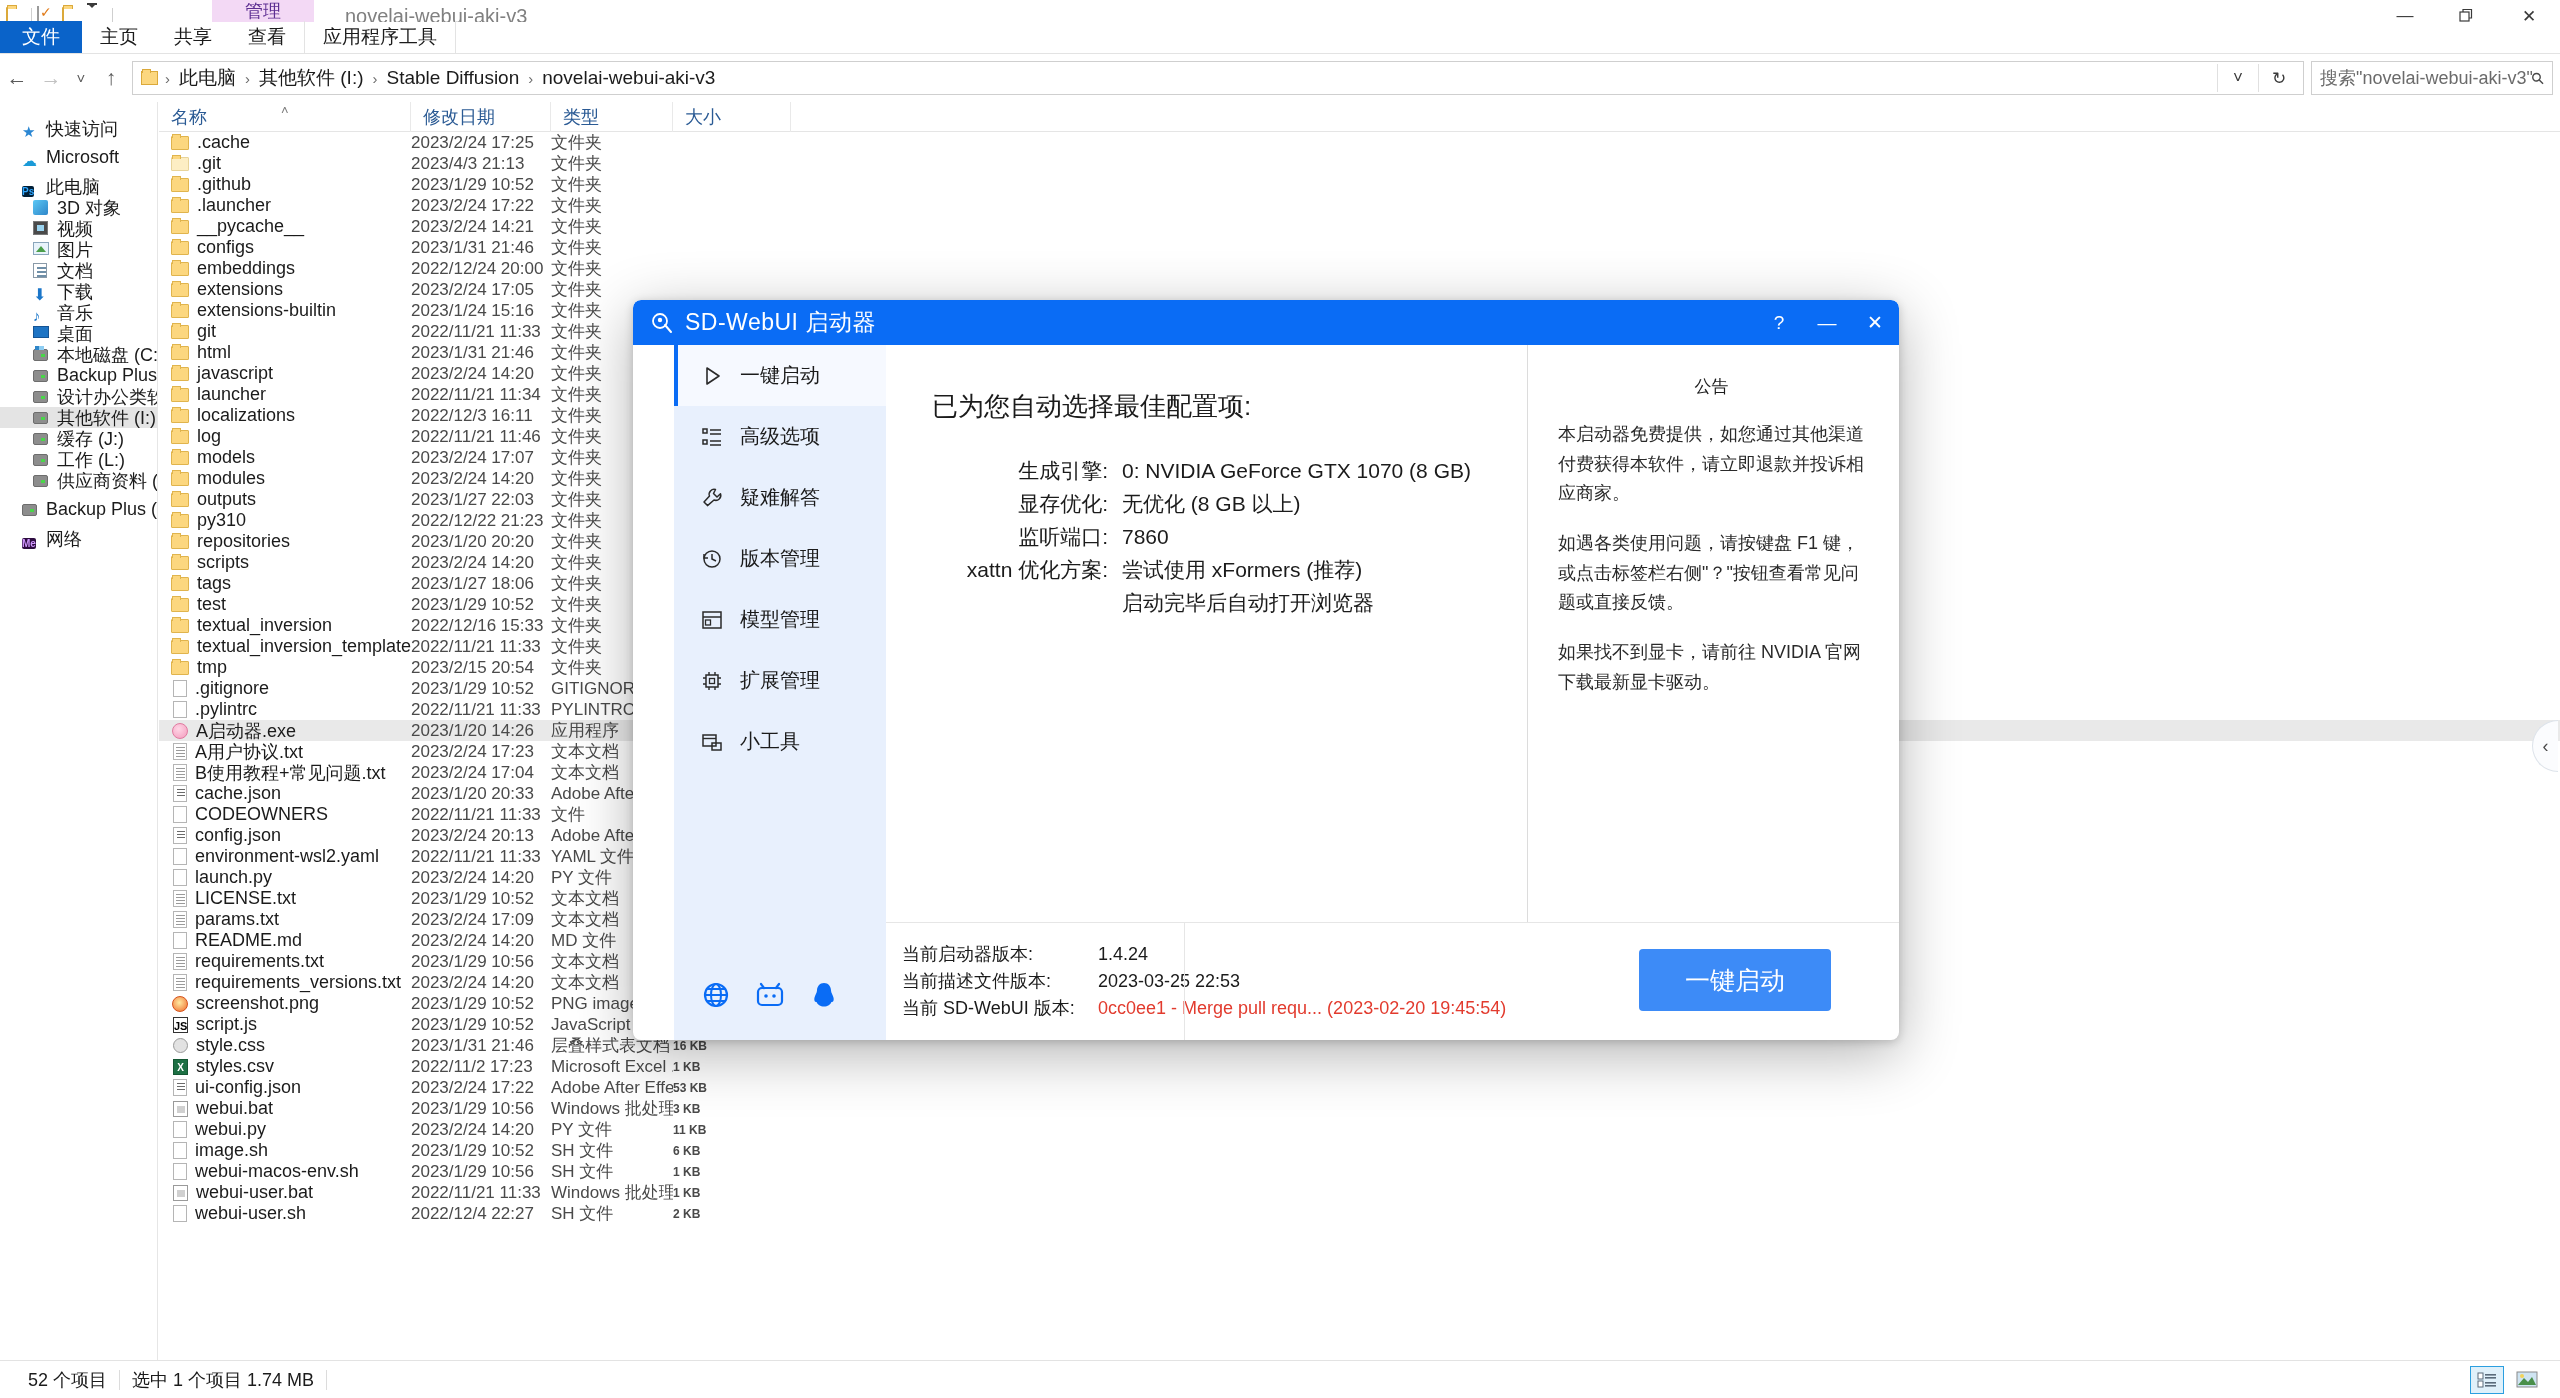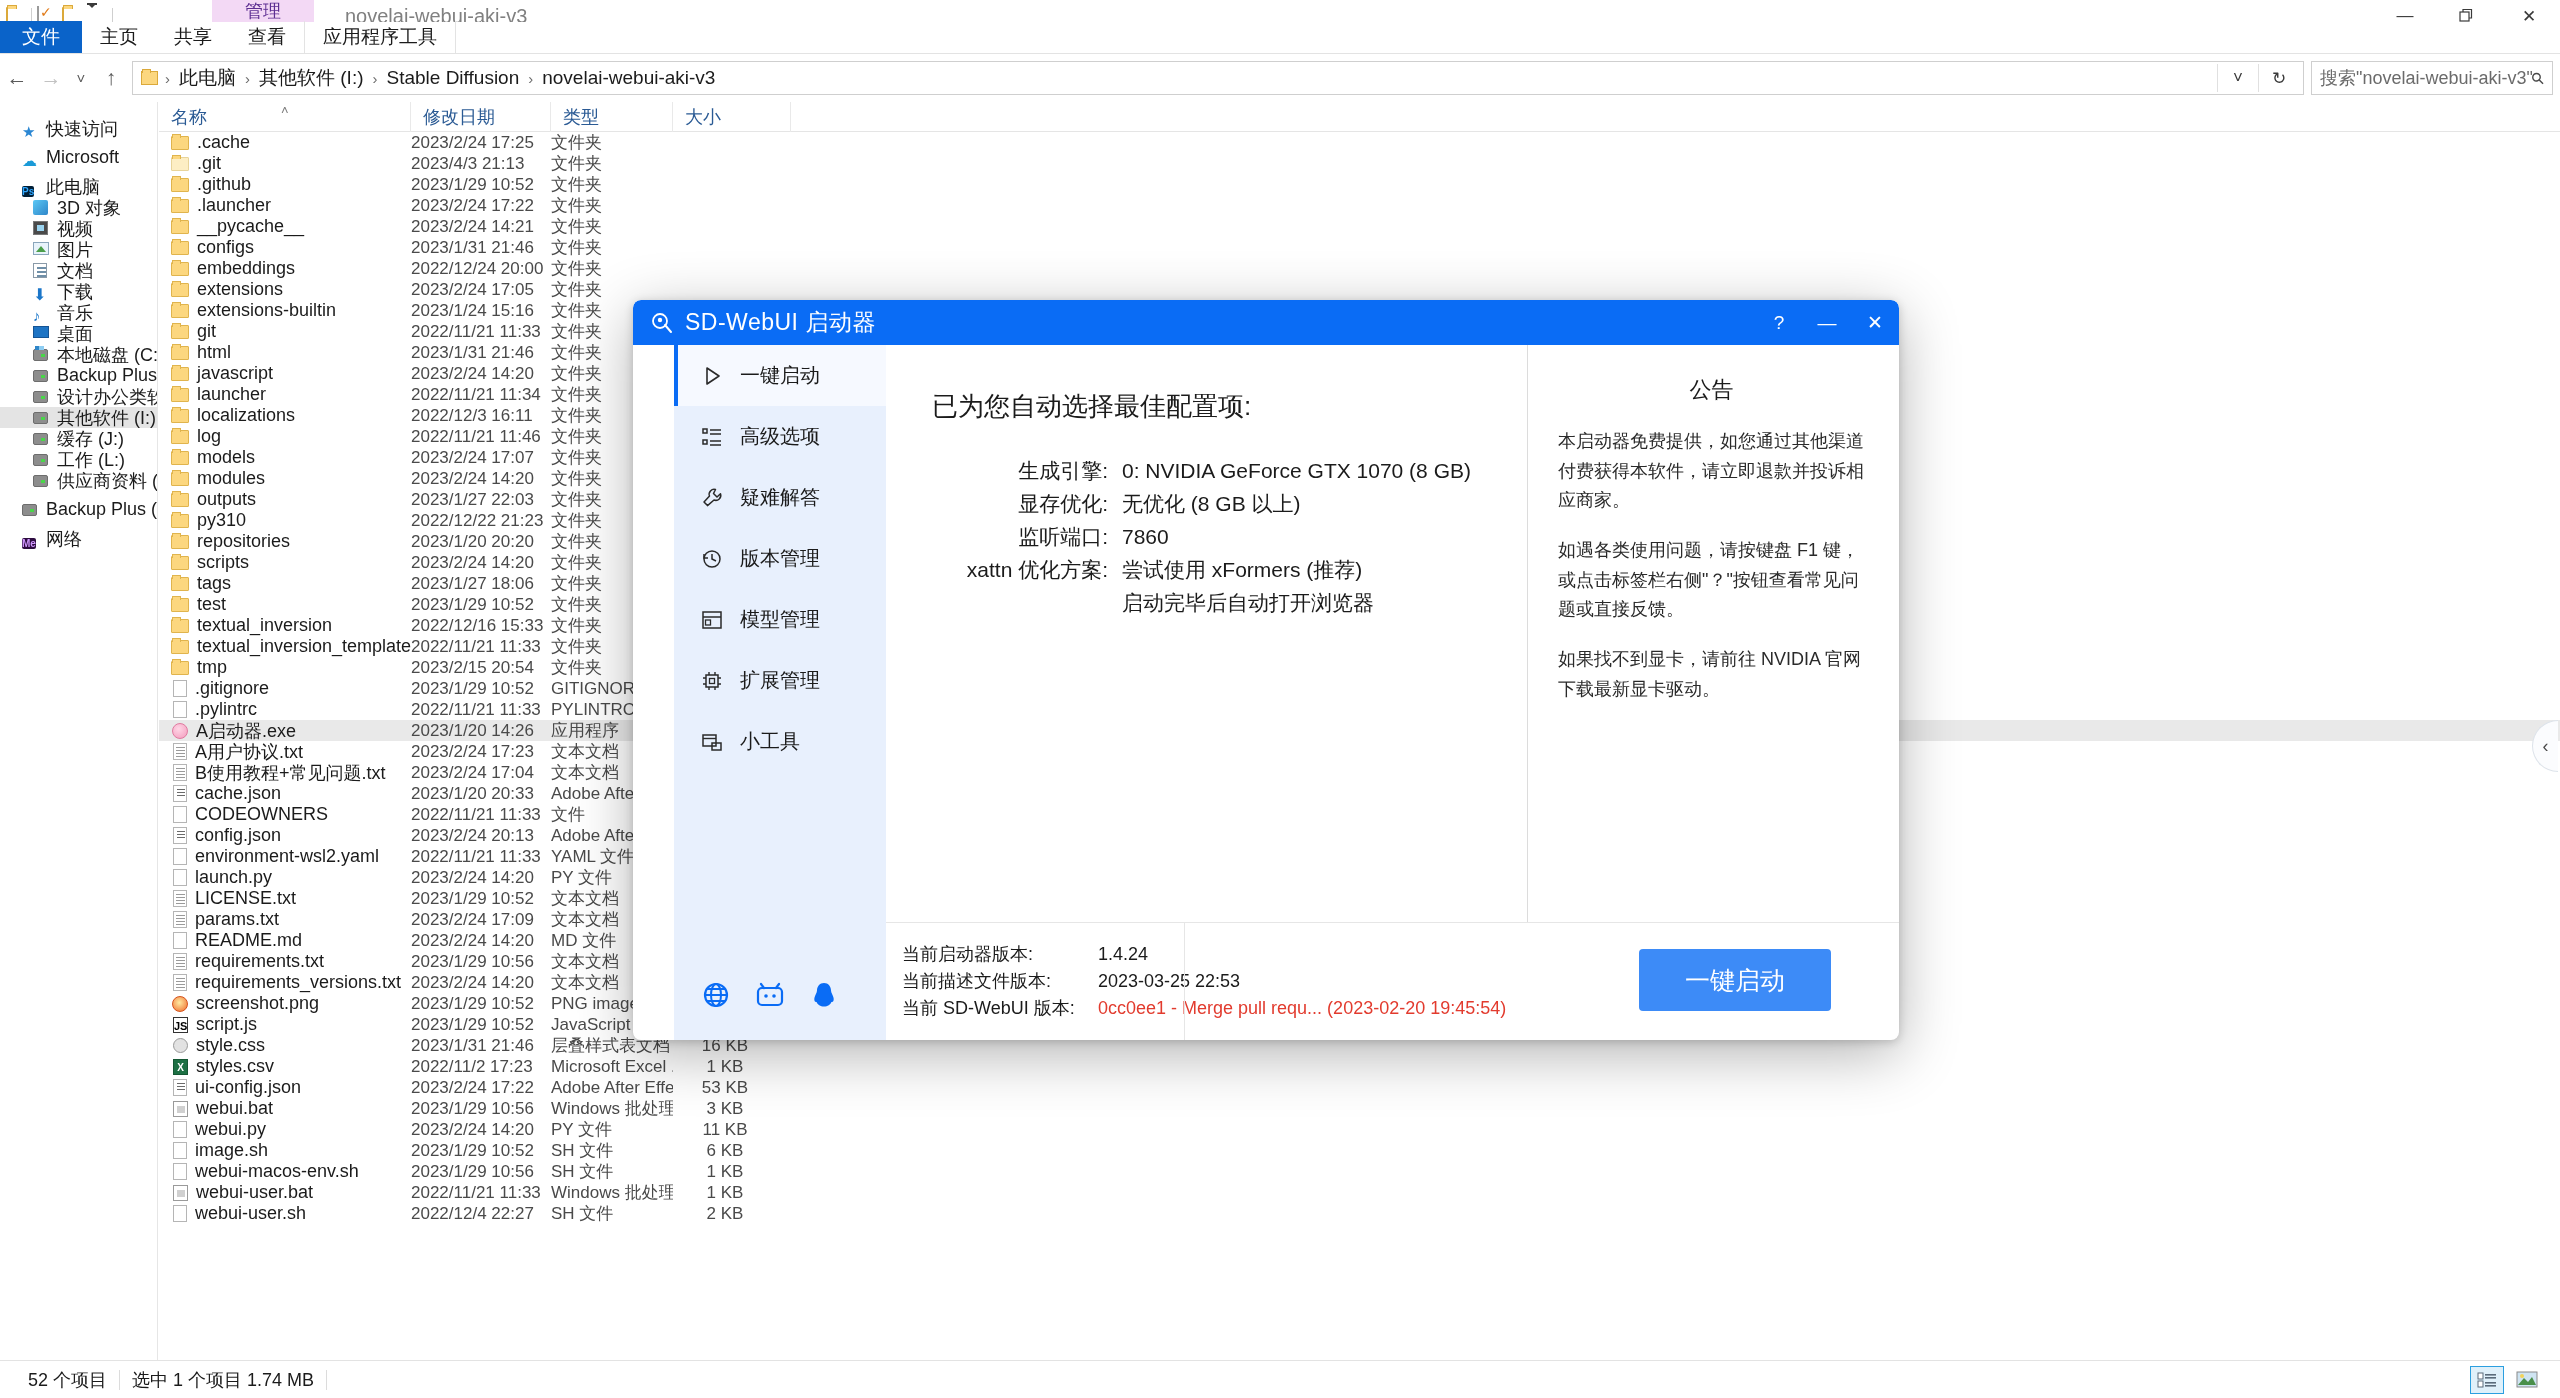--- a/index.html
+++ b/index.html
@@ -120,21 +120,21 @@
   .col.date{ width:140px; }
   .col.type{ width:122px; }
   .col.size{ width:118px; }
   #sortmark{ position:absolute; left:122px; top:1px; font-size:13px; color:#7a7a7a;}
 
   .row{ height:21px; display:flex; align-items:center; font-size:18px; color:#1b1b1b; white-space:nowrap;}
   .row.sel{ background:#e9e9e9; }
   .c-name{ width:252px; display:flex; align-items:center; padding-left:12px; overflow:hidden;}
   .c-date{ width:140px; color:#4a4a4a; font-size:17px;}
   .c-type{ width:122px; color:#4a4a4a; font-size:17px; overflow:hidden;}
-  .c-size{ width:118px; color:#4a4a4a; font-size:17px; text-align:center; padding-right:14px;}
+  .c-size{ width:118px; color:#4a4a4a; font-size:12px; text-align:left; padding-right:14px;font-weight:bold;}
   .fi{ width:18px; height:16px; margin-right:8px; flex:0 0 auto; position:relative;}
   .fi.folder{ background:#fcd77f; border:1px solid #e0b44d; border-radius:1px; height:14px;}
   .fi.folder:after{content:"";position:absolute;left:0;top:-3px;width:7px;height:3px;background:#fcd77f;border:1px solid #e0b44d;border-bottom:none;}
   .fi.folder.pale{ background:#fdeec4; border-color:#e8d49a;}
   .fi.file{ background:#fff; border:1px solid #b5b5b5; height:17px; width:14px; margin-left:2px;}
   .fi.file.lined:after{content:"";position:absolute;left:2px;top:3px;width:9px;height:1px;background:#9a9a9a;box-shadow:0 3px 0 #9a9a9a,0 6px 0 #9a9a9a,0 9px 0 #9a9a9a;}
   .fi.file.json:after{content:"";position:absolute;left:3px;top:3px;width:8px;height:1px;background:#6a6a6a;box-shadow:0 3px 0 #6a6a6a,0 6px 0 #6a6a6a;}
   .fi.exe{ border-radius:50%; background:radial-gradient(circle at 40% 35%,#ffd6e6,#f39bbd); border:1px solid #e07aa0; width:16px;height:16px;margin-left:1px;}
   .fi.png{ border-radius:50%; background:radial-gradient(circle at 45% 40%,#ffe9a0,#f06a2a); border:1px solid #d4521c;width:16px;height:16px;margin-left:1px;}
   .fi.js{ background:#fff; border:1px solid #333; width:15px;height:16px;margin-left:2px; color:#000; font-size:11px; font-weight:bold; text-align:center; line-height:16px;}
@@ -184,21 +184,21 @@
   .soc{ width:28px;height:28px;color:#0a6cf5;display:flex;align-items:center;justify-content:center;}
 
   #dlg-main{ flex:1; position:relative; display:flex; flex-direction:column;}
   #dlg-content{ flex:1; display:flex; }
   #cfg{ flex:1; padding:44px 0 0 46px; position:relative;}
   #cfg h2{ margin:0 0 30px 0; font-size:26px; font-weight:normal; color:#1b1b1b;}
   .cfgrow{ display:flex; font-size:21px; line-height:33px; color:#1b1b1b;}
   .cfgk{ width:190px; text-align:right; padding-right:14px; color:#1b1b1b;}
   .cfgv{ color:#1b1b1b;}
   #notice{ width:372px; border-left:1px solid #dcdcdc; padding:30px 34px 0 30px;}
-  #notice h3{ margin:0 0 22px 0; text-align:center; font-size:22px; font-weight:normal;}
+  #notice h3{ margin:0 0 22px 0; text-align:center; font-size:17px; font-weight:normal;}
   #notice p{ margin:0 0 20px 0; font-size:18px; line-height:1.65; color:#2a2a2a;}
   #dlg-foot{ height:118px; border-top:1px solid #e6e6e6; display:flex; align-items:center; position:relative;}
   #verbox{ padding-left:16px; }
   .verrow{ display:flex; font-size:18px; line-height:27px;}
   .verk{ width:196px; color:#1b1b1b;}
   .verv{ color:#1b1b1b;}
   .verv.red{ color:#e23b2e;}
   #launchbtn{
     position:absolute; right:68px; top:26px; width:192px; height:62px;
     background:#3d8bf7; border-radius:4px; color:#fff; font-size:25px;

